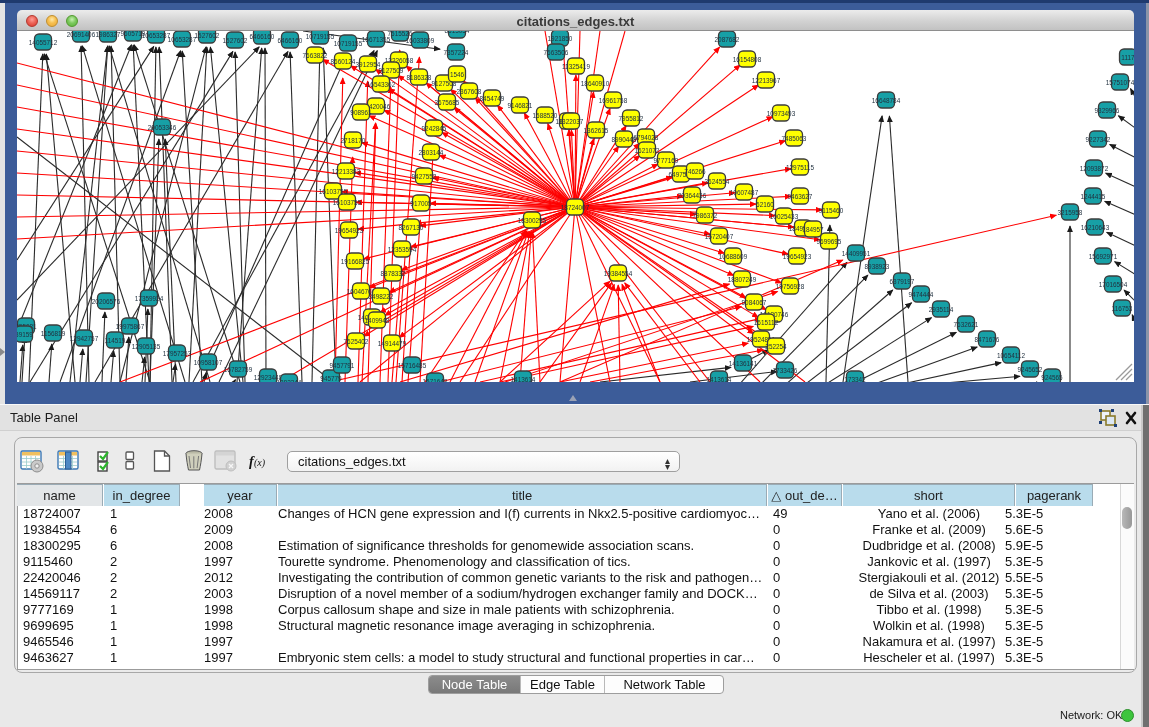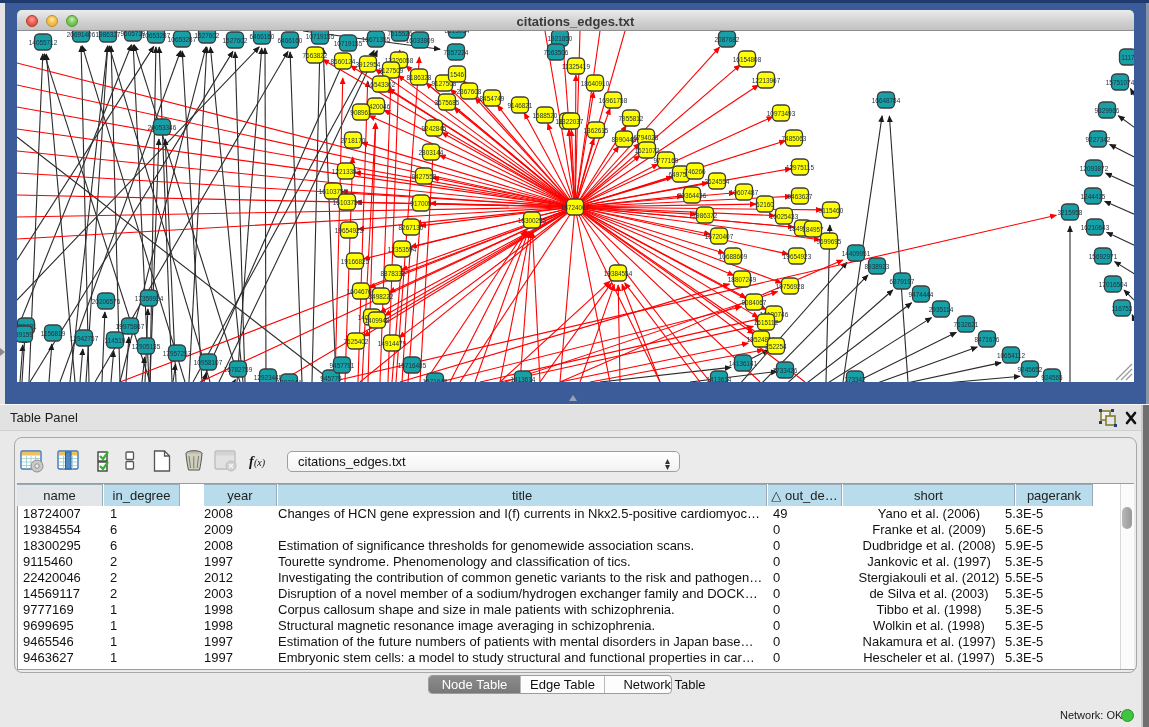--- a/index.html
+++ b/index.html
@@ -21,21 +21,21 @@
 .tablewrap{position:absolute;left:17px;top:483px;width:1117px;height:187px;background:#fff;border:1px solid #9b9b9b;box-sizing:border-box}
 .thead{position:absolute;left:17px;top:484px;height:22px;font-size:13px;color:#222}
 .th{position:absolute;top:0;height:22px;border-right:1px solid #9aabb5;border-top:1px solid #9aabb5;background:#b9dcec;text-align:center;padding-top:3px}
 .tbody{position:absolute;left:17px;top:506px;width:1117px;font-size:13px;color:#111}
 .tr{height:16px;white-space:nowrap}
 .tr div{position:absolute;height:16px}
 .c0{left:6px}.c1{left:93px}.c2{left:187px}.c3{left:261px;width:485px;overflow:hidden}.c4{left:756px}.c5{left:828px;width:168px;text-align:center}.c6{left:988px}
 .tr{position:relative}
 .scroll{position:absolute;left:1120px;top:484px;width:14px;height:185px;background:#fbfbfb;border-left:1px solid #d8d8d8}
 .thumb{position:absolute;left:1122px;top:507px;width:10px;height:22px;background:linear-gradient(90deg,#b8b8b8,#989898);border-radius:5px}
-.tabs{position:absolute;left:428px;top:675px;width:244px;height:19px;border:1px solid #9d9d9d;border-radius:4px;background:#fdfdfd;font-size:13px}
+.tabs{position:absolute;left:428px;top:675px;width:296px;height:19px;border:1px solid #9d9d9d;border-radius:4px;background:#fdfdfd;font-size:13px}
 .seg{position:absolute;top:0;height:17px;text-align:center;padding-top:1px;color:#111}
 .seg.sel{background:linear-gradient(#8c8c8c,#787878);color:#fff;border-radius:3px 0 0 3px}
 .mem{position:absolute;left:1060px;top:709px;font-size:11px;color:#1a1a1a}
 .memdot{position:absolute;left:1121px;top:709px;width:13px;height:13px;border-radius:50%;background:#3dc53d;border:1px solid #2c8f2c}
 .rstrip{position:absolute;left:1141px;top:405px;width:8px;height:322px;background:linear-gradient(90deg,#c9c9c9 0 2px,#6f6f6f 2px)}
 </style></head><body>
 <div class="topsec"></div>
 <div class="topdark"></div>
 <div class="graysliver"></div>
 <div class="rsliver"></div>
@@ -709,21 +709,20 @@
       <div class="c2">1998</div>
       <div class="c3">Structural magnetic resonance image averaging in schizophrenia.</div>
       <div class="c4">0</div>
       <div class="c5">Wolkin et al. (1998)</div>
       <div class="c6">5.3E‑5</div>
     </div>
     <div class="tr">
       <div class="c0">9465546</div>
       <div class="c1">1</div>
       <div class="c2">1997</div>
-      <div class="c3">Estimation of the future numbers of patients with mental disorders in Japan base…</div>
       <div class="c4">0</div>
       <div class="c5">Nakamura et al. (1997)</div>
       <div class="c6">5.3E‑5</div>
     </div>
     <div class="tr">
       <div class="c0">9463627</div>
       <div class="c1">1</div>
       <div class="c2">1997</div>
       <div class="c3">Embryonic stem cells: a model to study structural and functional properties in car…</div>
       <div class="c4">0</div>

